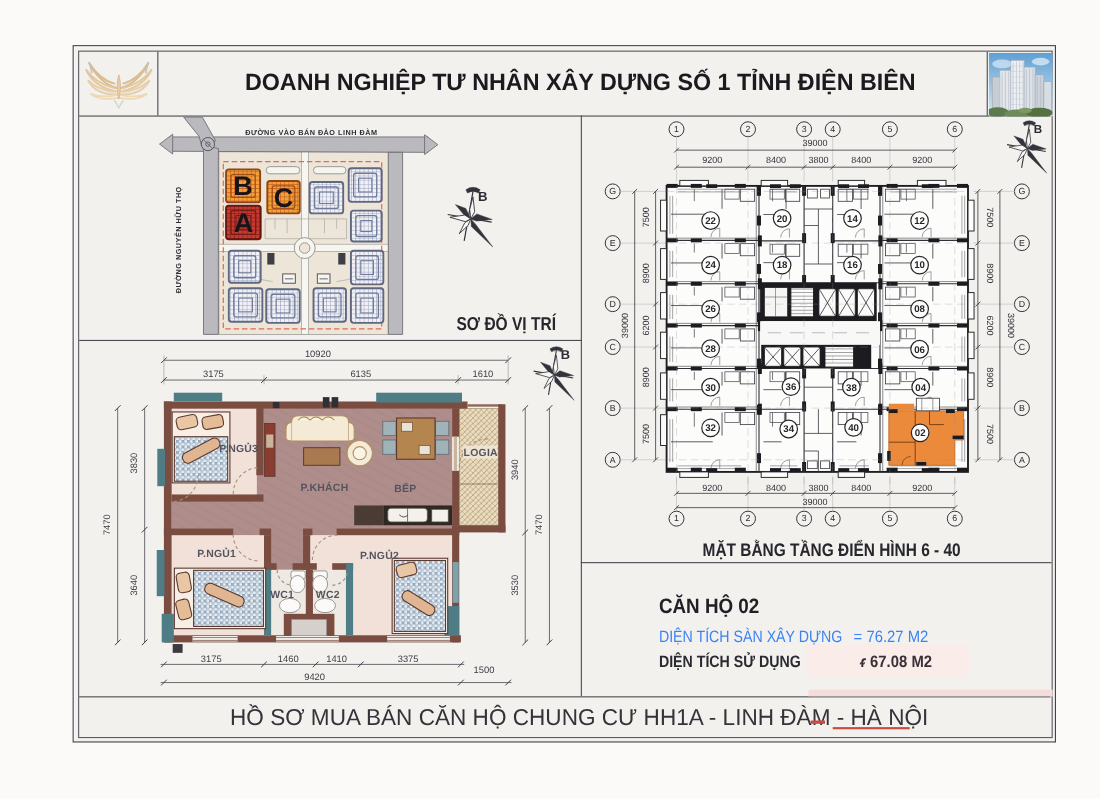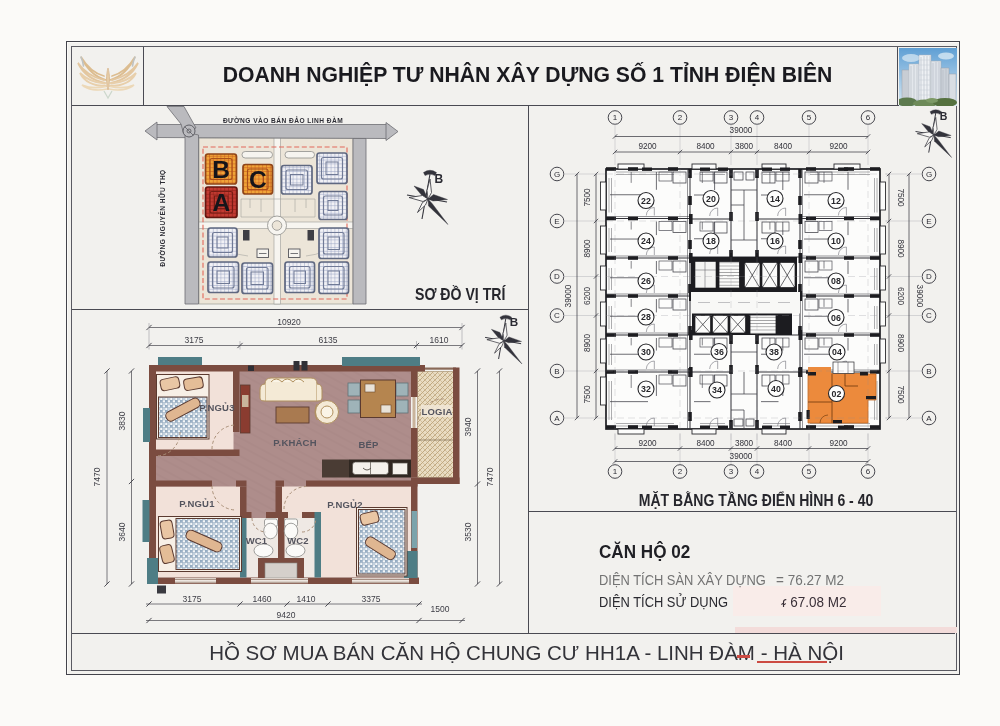--- a/index.html
+++ b/index.html
@@ -1329,26 +1329,26 @@
   </div>
 
 <div class="abs" style="left:542px;top:491px;width:428px;text-align:center;font-size:16.5px;font-weight:bold;color:#26262c;letter-spacing:0px;transform:scaleX(0.85);transform-origin:center;">MẶT BẰNG TẦNG ĐIỂN HÌNH 6 - 40</div>
 
 <div class="abs" style="left:733px;top:586px;width:148px;height:30px;background:#f9ece9;"></div>
 
 <div class="abs" style="left:735px;top:627px;width:222px;height:6px;background:#f3dcda;"></div>
 
 <div class="abs" style="left:599px;top:540.5px;font-size:19px;font-weight:bold;color:#202025;letter-spacing:0px;transform:scaleX(0.9);transform-origin:left;">CĂN HỘ 02</div>
 
-<div class="abs" style="left:599px;top:570.5px;width:300px;height:18px;font-size:15px;color:#737373;">
+<div class="abs" style="left:599px;top:570.5px;width:300px;height:18px;font-size:15px;color:#3b82f6;">
 <span class="abs" style="left:0;top:0;transform:scaleX(0.86);transform-origin:left;white-space:nowrap;">DIỆN TÍCH SÀN XÂY DỰNG</span>
 <span class="abs" style="left:177px;top:0;transform:scaleX(0.9);transform-origin:left;white-space:nowrap;">= 76.27 M2</span>
 </div>
 
-<div class="abs" style="left:599px;top:593px;width:300px;height:18px;font-size:15px;color:#2a2a30;">
+<div class="abs" style="left:599px;top:593px;width:300px;height:18px;font-size:15px;color:#2a2a30;font-weight:bold;">
 <span class="abs" style="left:0;top:0;transform:scaleX(0.86);transform-origin:left;white-space:nowrap;">DIỆN TÍCH SỬ DỤNG</span>
 <span class="abs" style="left:183px;top:0;color:#3a3038;transform:scaleX(0.9);transform-origin:left;white-space:nowrap;">ᵳ 67.08 M2</span>
 </div>
 
 <div class="abs" style="left:85px;top:641px;width:883px;text-align:center;font-size:21px;font-weight:500;color:#333339;letter-spacing:0px;transform:scaleX(0.977);transform-origin:center;">HỒ SƠ MUA BÁN CĂN HỘ CHUNG CƯ HH1A - LINH ĐÀM - HÀ NỘI</div>
 
 <div class="abs" style="left:737px;top:655px;width:13px;height:2.5px;background:#cc4a42;"></div>
 <div class="abs" style="left:757px;top:661px;width:70px;height:2px;background:#cc4a42;"></div>
 
 </body></html>

